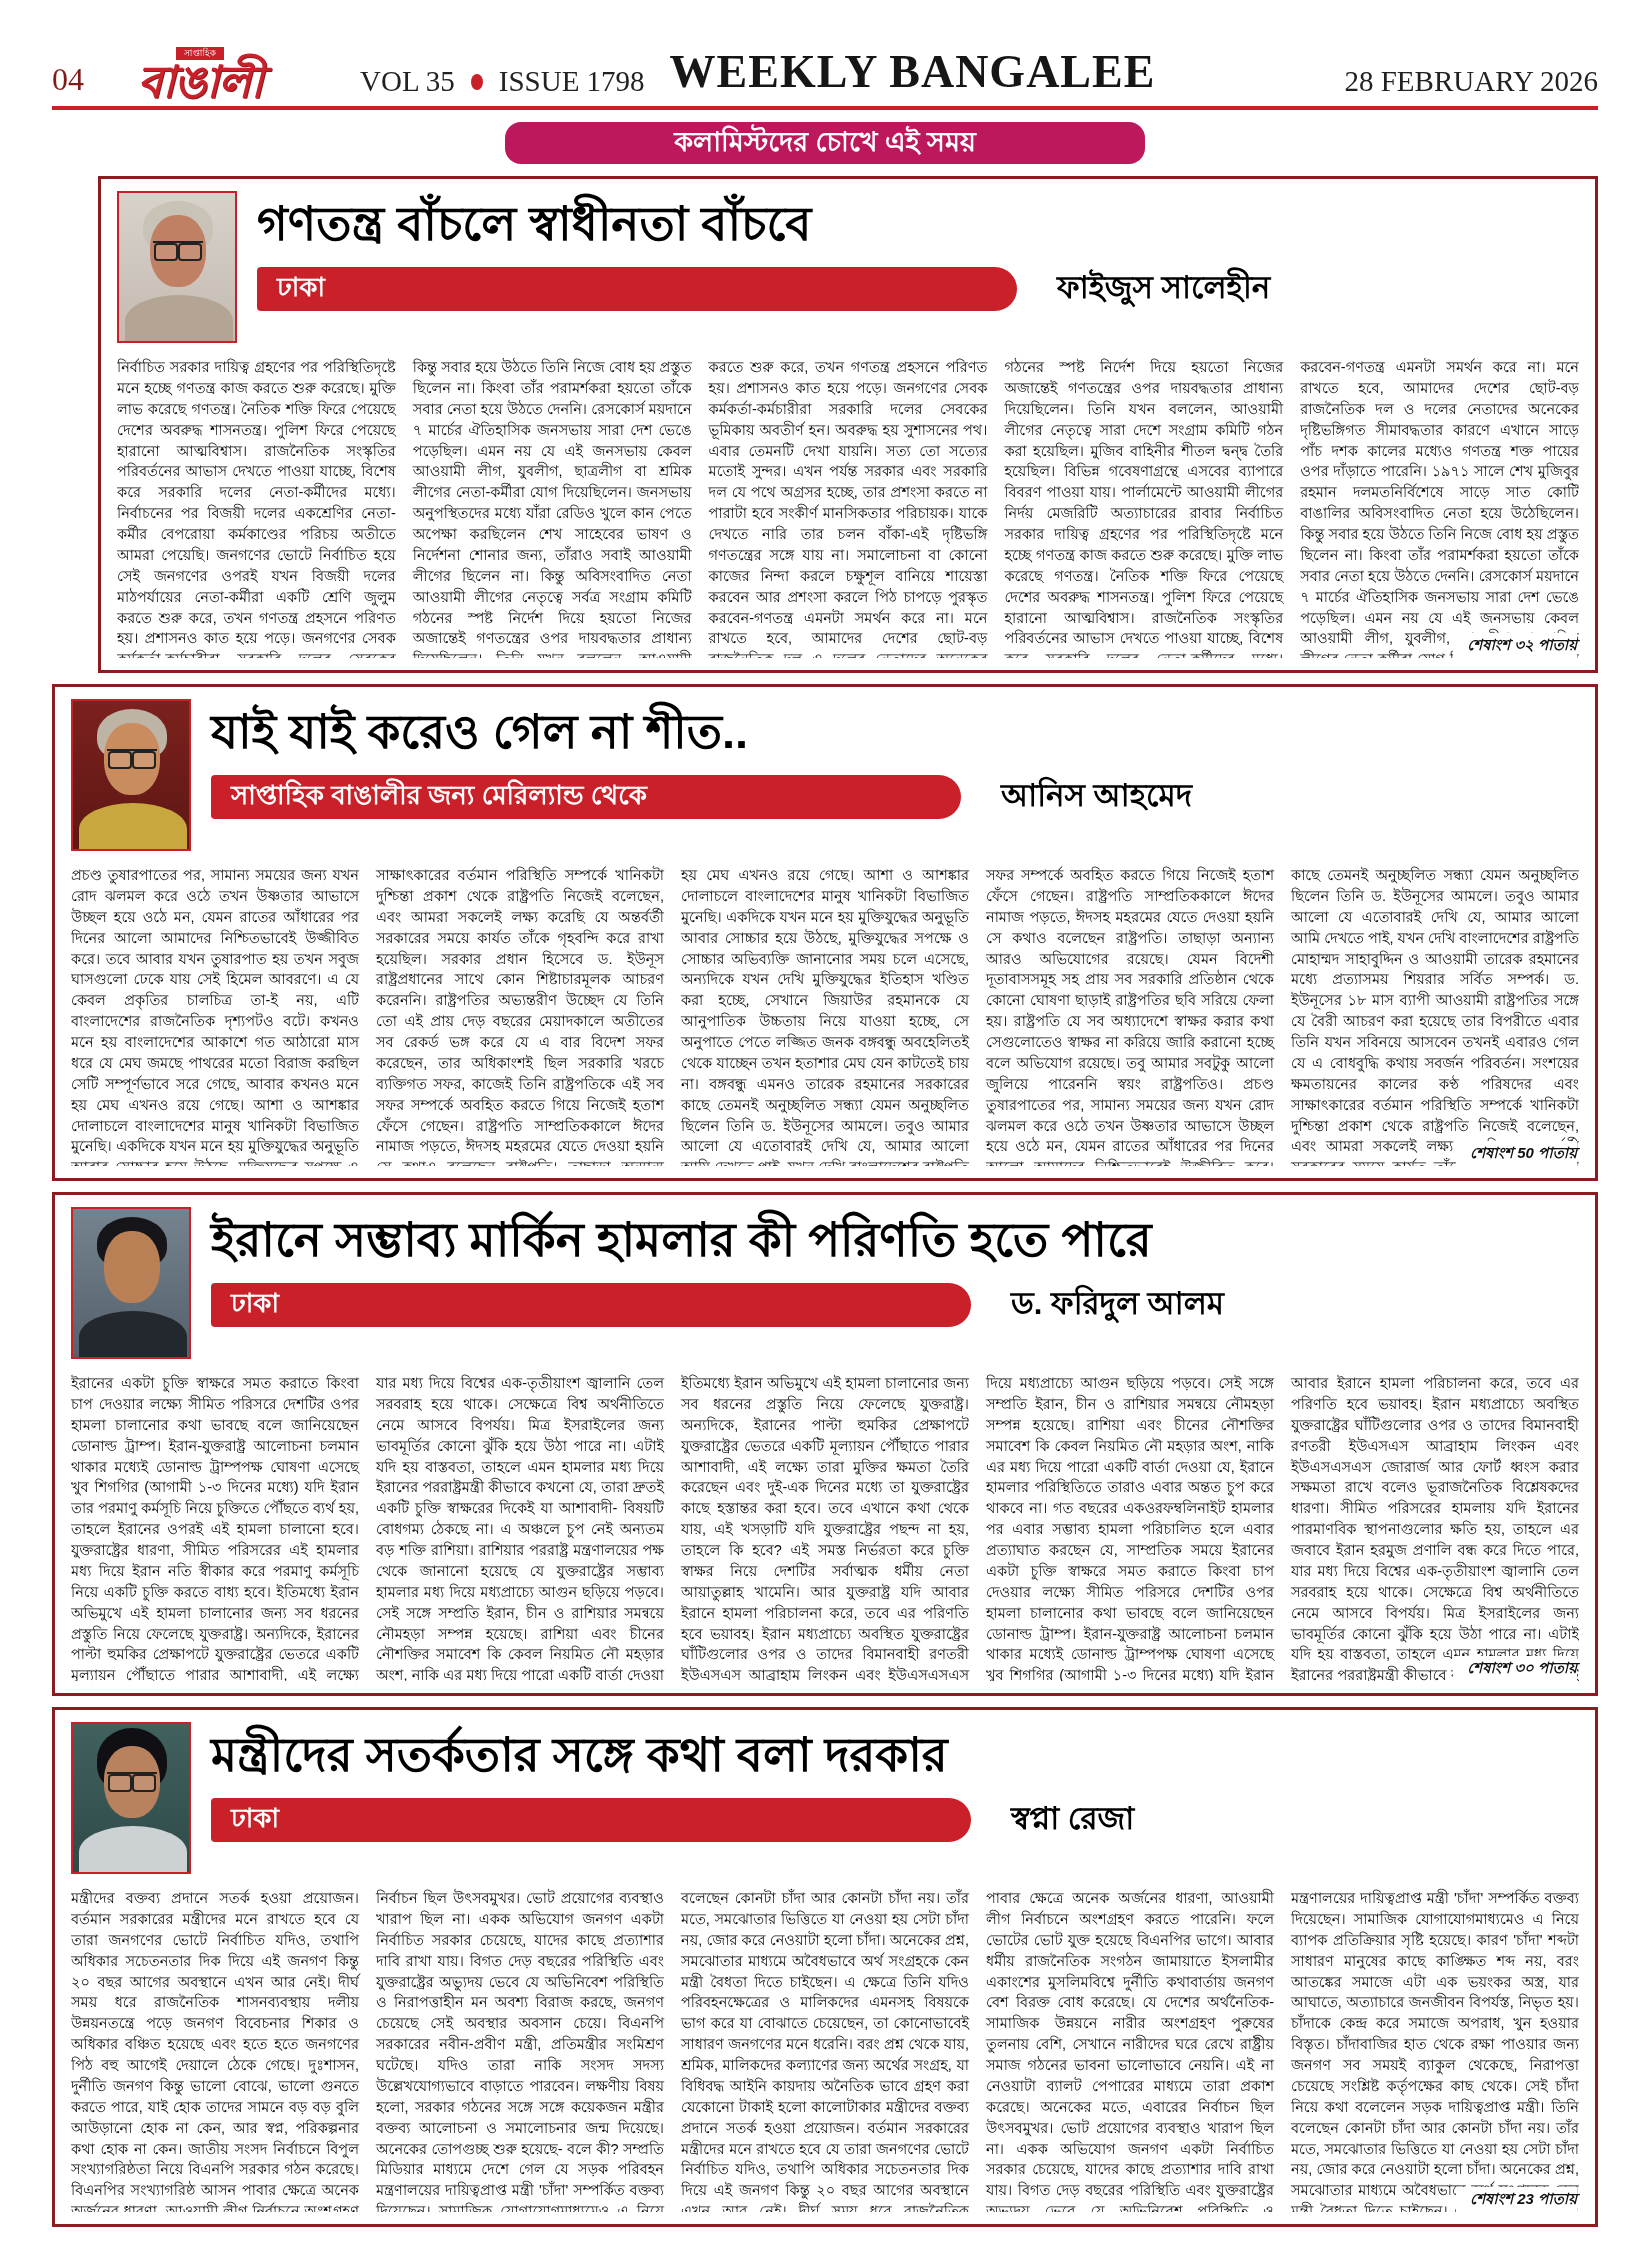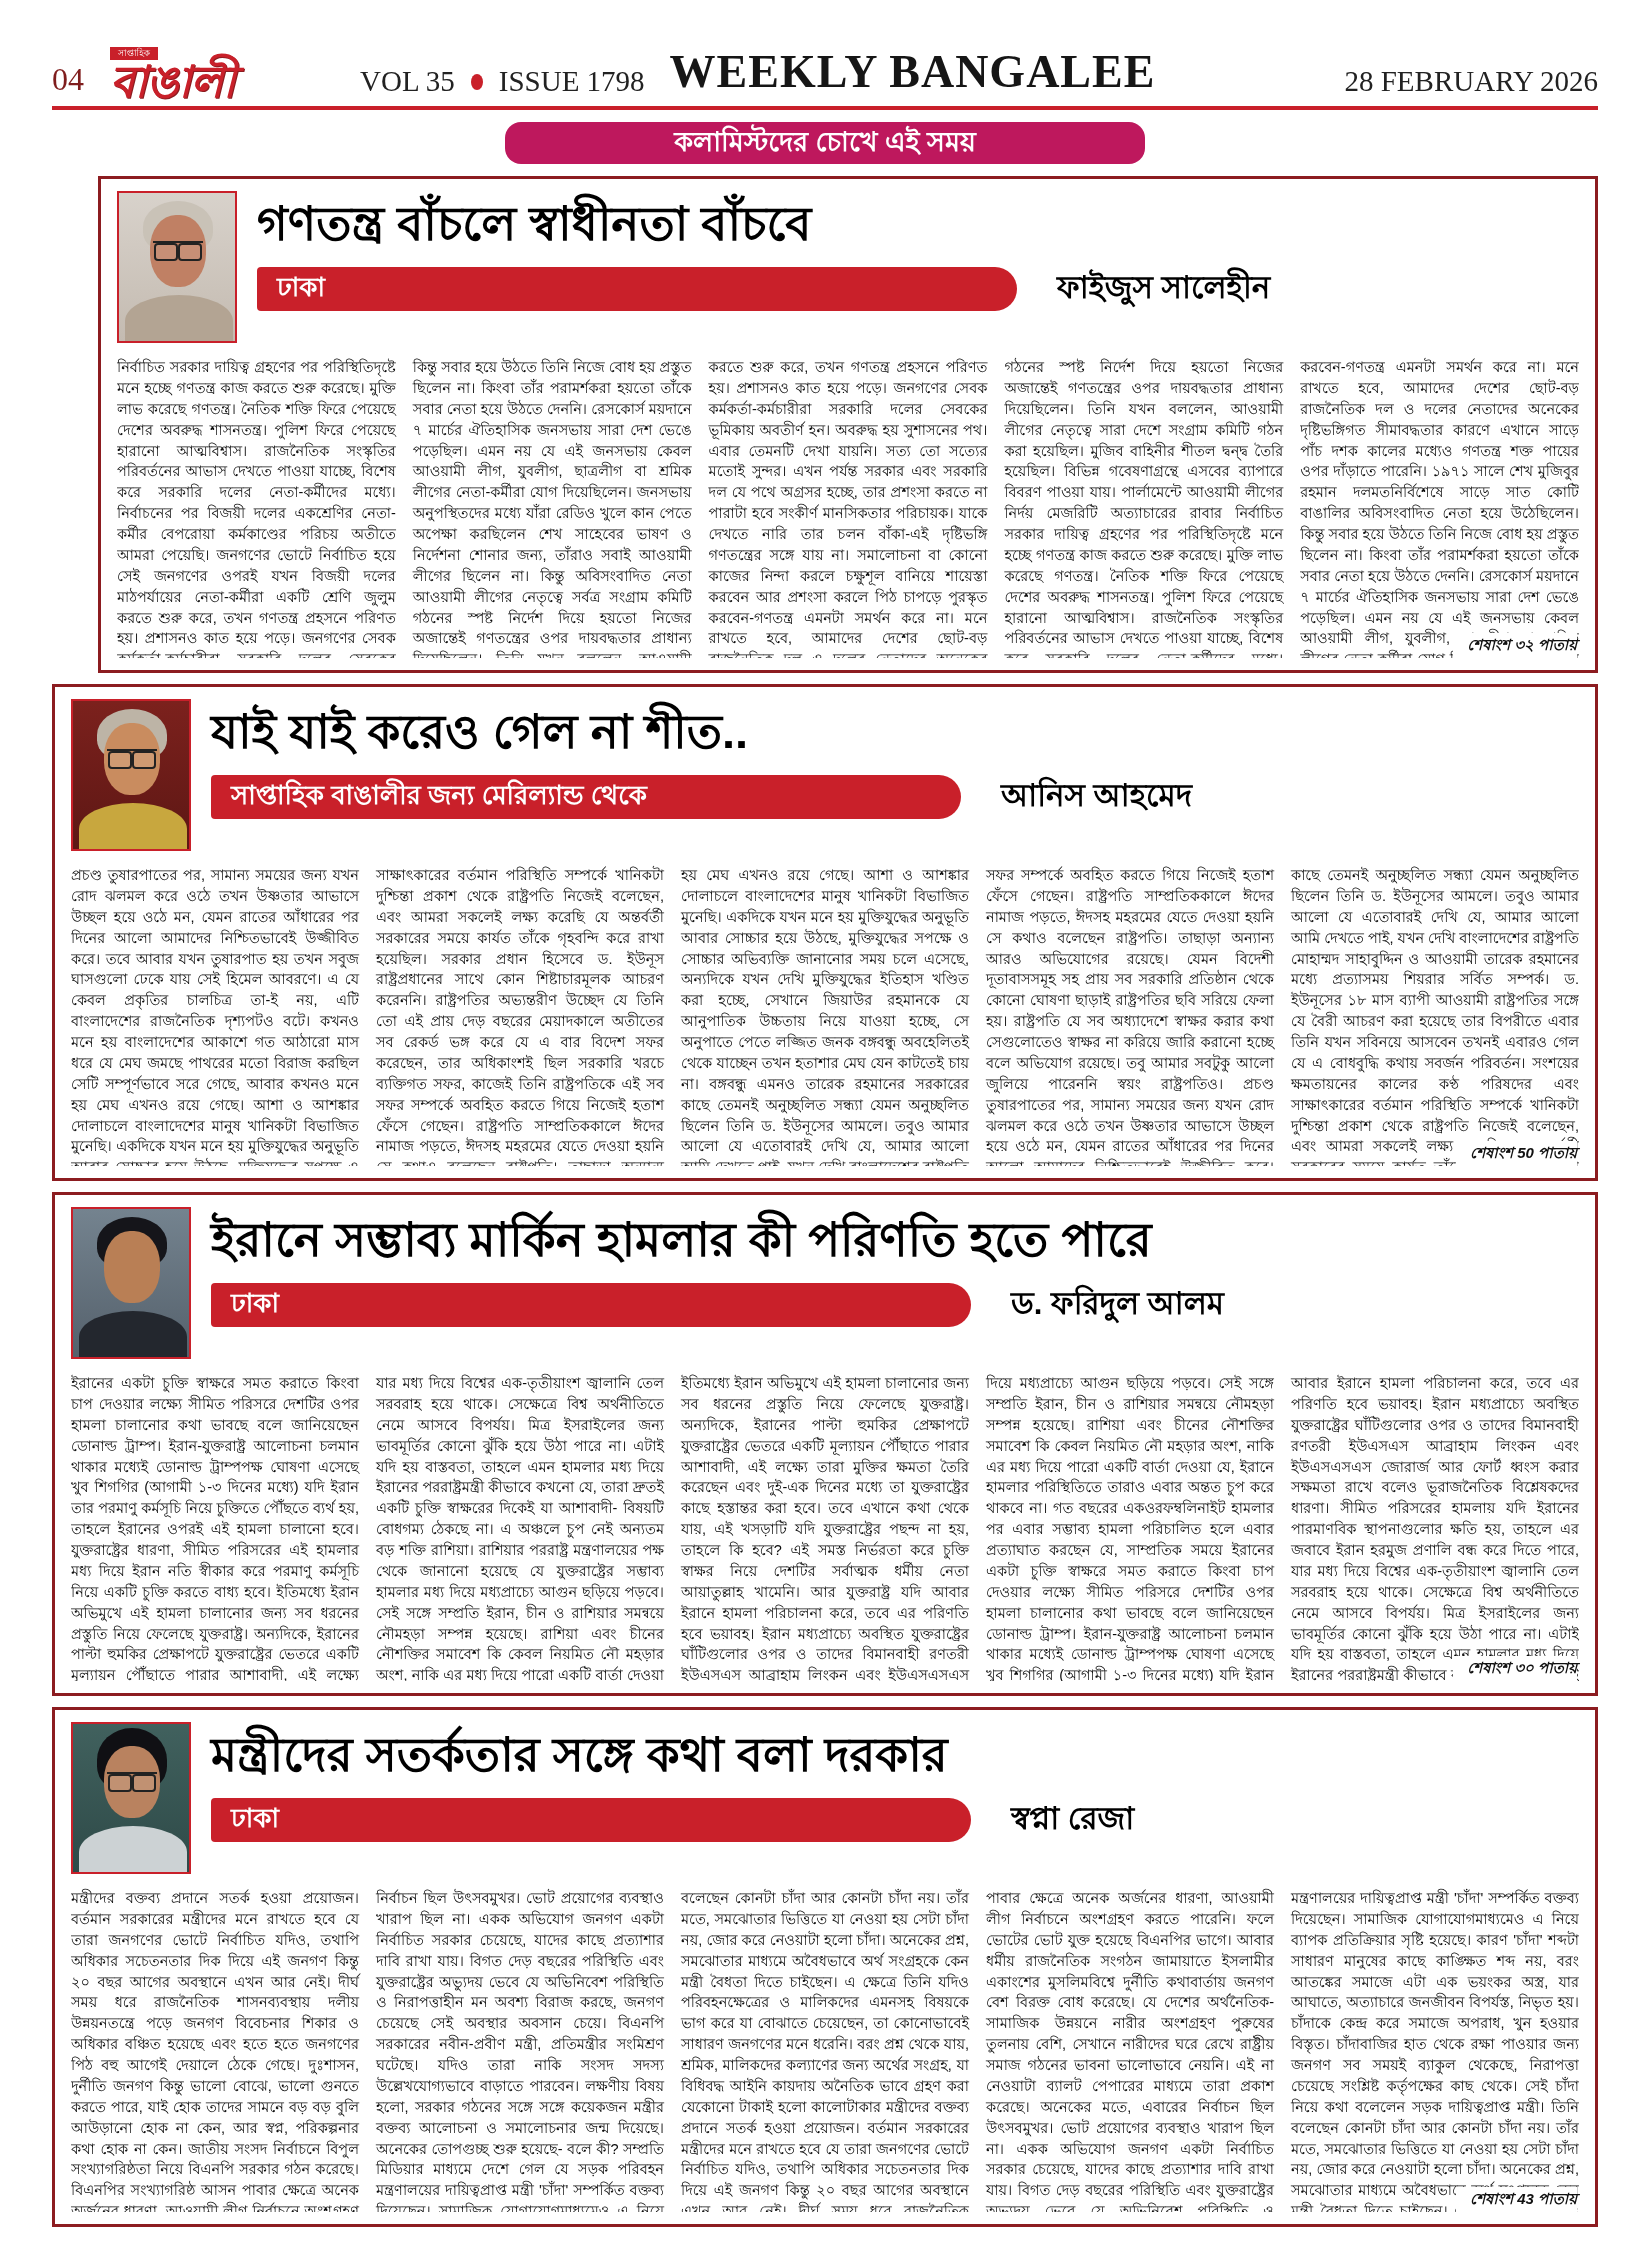--- a/index.html
+++ b/index.html
@@ -7,21 +7,21 @@
   .page {
     width:1650px; height:2250px; background:#ffffff;
     margin:0 auto; position:relative;
     font-family:"Liberation Sans", sans-serif;
     color:#111; overflow:hidden;
     padding:34px 52px 0 52px;
   }
   
   .hdr { display:flex; align-items:flex-end; height:64px; }
   .pgnum { font-family:"Liberation Serif", serif; font-size:32px; color:#7f1d1d; margin-right:26px; }
-  .logo { width:180px; margin-right:70px; position:relative; top:6px; }
+  .logo { width:180px; margin-right:70px; position:relative; top:6px;text-align:center; }
   .logo-top { display:inline-block; background:#c9202a; color:#fff; font-size:9px; padding:1px 8px; line-height:11px; }
   .logo-main { color:#c9202a; font-weight:bold; font-size:44px; line-height:44px; font-style:italic;
                text-shadow:1px 1px 0 #8c1c20; letter-spacing:-1px; }
   .volissue { font-family:"Liberation Serif", serif; font-size:29px; color:#222; display:flex; align-items:center; gap:16px; margin-right:25px; white-space:nowrap; }
   .reddot { width:12px; height:16px; background:#c9202a; border-radius:50%; display:inline-block; }
   .masthead { font-family:"Liberation Serif", serif; font-weight:bold; font-size:46px; letter-spacing:1px; color:#161616; white-space:nowrap; margin-right:auto; }
   .dateline { font-family:"Liberation Serif", serif; font-size:29px; color:#222; white-space:nowrap; }
   .hdr-rule { height:4px; background:#c9202a; margin-top:8px; }
   
   .banner {
@@ -179,17 +179,17 @@
           <div class="headline">মন্ত্রীদের সতর্কতার সঙ্গে কথা বলা দরকার</div>
           <div class="tagrow">
             <div class="tagbar tag-wide">
               <span>ঢাকা</span>
             </div>
             <span class="byline">স্বপ্না রেজা</span>
           </div>
         </div>
       </div>
       <div class="art-body">মন্ত্রীদের বক্তব্য প্রদানে সতর্ক হওয়া প্রয়োজন। বর্তমান সরকারের মন্ত্রীদের মনে রাখতে হবে যে তারা জনগণের ভোটে নির্বাচিত যদিও, তথাপি অধিকার সচেতনতার দিক দিয়ে এই জনগণ কিন্তু ২০ বছর আগের অবস্থানে এখন আর নেই। দীর্ঘ সময় ধরে রাজনৈতিক শাসনব্যবস্থায় দলীয় উন্নয়নতন্ত্রে পড়ে জনগণ বিবেচনার শিকার ও অধিকার বঞ্চিত হয়েছে এবং হতে হতে জনগণের পিঠ বহু আগেই দেয়ালে ঠেকে গেছে। দুঃশাসন, দুর্নীতি জনগণ কিন্তু ভালো বোঝে, ভালো গুনতে করতে পারে, যাই হোক তাদের সামনে বড় বড় বুলি আউড়ানো হোক না কেন, আর স্বপ্ন, পরিকল্পনার কথা হোক না কেন। জাতীয় সংসদ নির্বাচনে বিপুল সংখ্যাগরিষ্ঠতা নিয়ে বিএনপি সরকার গঠন করেছে। বিএনপির সংখ্যাগরিষ্ঠ আসন পাবার ক্ষেত্রে অনেক অর্জনের ধারণা, আওয়ামী লীগ নির্বাচনে অংশগ্রহণ করতে পারেনি। ফলে ভোটের ভোট যুক্ত হয়েছে বিএনপির ভাগে। আবার ধর্মীয় রাজনৈতিক সংগঠন জামায়াতে ইসলামীর একাংশের মুসলিমবিশ্বে দুর্নীতি কথাবার্তায় জনগণ বেশ বিরক্ত বোধ করেছে। যে দেশের অর্থনৈতিক-সামাজিক উন্নয়নে নারীর অংশগ্রহণ পুরুষের তুলনায় বেশি, সেখানে নারীদের ঘরে রেখে রাষ্ট্রীয় সমাজ গঠনের ভাবনা ভালোভাবে নেয়নি। এই না নেওয়াটা ব্যালট পেপারের মাধ্যমে তারা প্রকাশ করেছে। অনেকের মতে, এবারের নির্বাচন ছিল উৎসবমুখর। ভোট প্রয়োগের ব্যবস্থাও খারাপ ছিল না। একক অভিযোগ জনগণ একটা নির্বাচিত সরকার চেয়েছে, যাদের কাছে প্রত্যাশার দাবি রাখা যায়। বিগত দেড় বছরের পরিস্থিতি এবং যুক্তরাষ্ট্রের অভ্যুদয় ভেবে যে অভিনিবেশ পরিস্থিতি ও নিরাপত্তাহীন মন অবশ্য বিরাজ করছে, জনগণ চেয়েছে সেই অবস্থার অবসান চেয়ে। বিএনপি সরকারের নবীন-প্রবীণ মন্ত্রী, প্রতিমন্ত্রীর সংমিশ্রণ ঘটেছে। যদিও তারা নাকি সংসদ সদস্য উল্লেখযোগ্যভাবে বাড়াতে পারবেন। লক্ষণীয় বিষয় হলো, সরকার গঠনের সঙ্গে সঙ্গে কয়েকজন মন্ত্রীর বক্তব্য আলোচনা ও সমালোচনার জন্ম দিয়েছে। অনেকের তোপগুচ্ছ শুরু হয়েছে- বলে কী? সম্প্রতি মিডিয়ার মাধ্যমে দেশে গেল যে সড়ক পরিবহন মন্ত্রণালয়ের দায়িত্বপ্রাপ্ত মন্ত্রী 'চাঁদা' সম্পর্কিত বক্তব্য দিয়েছেন। সামাজিক যোগাযোগমাধ্যমেও এ নিয়ে ব্যাপক প্রতিক্রিয়ার সৃষ্টি হয়েছে। কারণ 'চাঁদা' শব্দটা সাধারণ মানুষের কাছে কাঙ্ক্ষিত শব্দ নয়, বরং আতঙ্কের সমাজে এটা এক ভয়ংকর অস্ত্র, যার আঘাতে, অত্যাচারে জনজীবন বিপর্যস্ত, নিভৃত হয়। চাঁদাকে কেন্দ্র করে সমাজে অপরাধ, খুন হওয়ার বিস্তৃত। চাঁদাবাজির হাত থেকে রক্ষা পাওয়ার জন্য জনগণ সব সময়ই ব্যাকুল থেকেছে, নিরাপত্তা চেয়েছে সংশ্লিষ্ট কর্তৃপক্ষের কাছ থেকে। সেই চাঁদা নিয়ে কথা বলেলেন সড়ক দায়িত্বপ্রাপ্ত মন্ত্রী। তিনি বলেছেন কোনটা চাঁদা আর কোনটা চাঁদা নয়। তাঁর মতে, সমঝোতার ভিত্তিতে যা নেওয়া হয় সেটা চাঁদা নয়, জোর করে নেওয়াটা হলো চাঁদা। অনেকের প্রশ্ন, সমঝোতার মাধ্যমে অবৈধভাবে অর্থ সংগ্রহকে কেন মন্ত্রী বৈধতা দিতে চাইছেন। এ ক্ষেত্রে তিনি যদিও পরিবহনক্ষেত্রের ও মালিকদের এমনসহ বিষয়কে ভাগ করে যা বোঝাতে চেয়েছেন, তা কোনোভাবেই সাধারণ জনগণের মনে ধরেনি। বরং প্রশ্ন থেকে যায়, শ্রমিক, মালিকদের কল্যাণের জন্য অর্থের সংগ্রহ, যা বিধিবদ্ধ আইনি কায়দায় অনৈতিক ভাবে গ্রহণ করা যেকোনো টাকাই হলো কালোটাকার মন্ত্রীদের বক্তব্য প্রদানে সতর্ক হওয়া প্রয়োজন। বর্তমান সরকারের মন্ত্রীদের মনে রাখতে হবে যে তারা জনগণের ভোটে নির্বাচিত যদিও, তথাপি অধিকার সচেতনতার দিক দিয়ে এই জনগণ কিন্তু ২০ বছর আগের অবস্থানে এখন আর নেই। দীর্ঘ সময় ধরে রাজনৈতিক শাসনব্যবস্থায় দলীয় উন্নয়নতন্ত্রে পড়ে জনগণ বিবেচনার শিকার ও অধিকার বঞ্চিত হয়েছে এবং হতে হতে জনগণের পিঠ বহু আগেই দেয়ালে ঠেকে গেছে। দুঃশাসন, দুর্নীতি জনগণ কিন্তু ভালো বোঝে, ভালো গুনতে করতে পারে, যাই হোক তাদের সামনে বড় বড় বুলি আউড়ানো হোক না কেন, আর স্বপ্ন, পরিকল্পনার কথা হোক না কেন। জাতীয় সংসদ নির্বাচনে বিপুল সংখ্যাগরিষ্ঠতা নিয়ে বিএনপি সরকার গঠন করেছে। বিএনপির সংখ্যাগরিষ্ঠ আসন পাবার ক্ষেত্রে অনেক অর্জনের ধারণা, আওয়ামী লীগ নির্বাচনে অংশগ্রহণ করতে পারেনি। ফলে ভোটের ভোট যুক্ত হয়েছে বিএনপির ভাগে। আবার ধর্মীয় রাজনৈতিক সংগঠন জামায়াতে ইসলামীর একাংশের মুসলিমবিশ্বে দুর্নীতি কথাবার্তায় জনগণ বেশ বিরক্ত বোধ করেছে। যে দেশের অর্থনৈতিক-সামাজিক উন্নয়নে নারীর অংশগ্রহণ পুরুষের তুলনায় বেশি, সেখানে নারীদের ঘরে রেখে রাষ্ট্রীয় সমাজ গঠনের ভাবনা ভালোভাবে নেয়নি। এই না নেওয়াটা ব্যালট পেপারের মাধ্যমে তারা প্রকাশ করেছে। অনেকের মতে, এবারের নির্বাচন ছিল উৎসবমুখর। ভোট প্রয়োগের ব্যবস্থাও খারাপ ছিল না। একক অভিযোগ জনগণ একটা নির্বাচিত সরকার চেয়েছে, যাদের কাছে প্রত্যাশার দাবি রাখা যায়। বিগত দেড় বছরের পরিস্থিতি এবং যুক্তরাষ্ট্রের অভ্যুদয় ভেবে যে অভিনিবেশ পরিস্থিতি ও নিরাপত্তাহীন মন অবশ্য বিরাজ করছে, জনগণ চেয়েছে সেই অবস্থার অবসান চেয়ে। বিএনপি সরকারের নবীন-প্রবীণ মন্ত্রী, প্রতিমন্ত্রীর সংমিশ্রণ ঘটেছে। যদিও তারা নাকি সংসদ সদস্য উল্লেখযোগ্যভাবে বাড়াতে পারবেন। লক্ষণীয় বিষয় হলো, সরকার গঠনের সঙ্গে সঙ্গে কয়েকজন মন্ত্রীর বক্তব্য আলোচনা ও সমালোচনার জন্ম দিয়েছে। অনেকের তোপগুচ্ছ শুরু হয়েছে- বলে কী? সম্প্রতি মিডিয়ার মাধ্যমে দেশে গেল যে সড়ক পরিবহন মন্ত্রণালয়ের দায়িত্বপ্রাপ্ত মন্ত্রী 'চাঁদা' সম্পর্কিত বক্তব্য দিয়েছেন। সামাজিক যোগাযোগমাধ্যমেও এ নিয়ে ব্যাপক প্রতিক্রিয়ার সৃষ্টি হয়েছে। কারণ 'চাঁদা' শব্দটা সাধারণ মানুষের কাছে কাঙ্ক্ষিত শব্দ নয়, বরং আতঙ্কের সমাজে এটা এক ভয়ংকর অস্ত্র, যার আঘাতে, অত্যাচারে জনজীবন বিপর্যস্ত, নিভৃত হয়। চাঁদাকে কেন্দ্র করে সমাজে অপরাধ, খুন হওয়ার বিস্তৃত। চাঁদাবাজির হাত থেকে রক্ষা পাওয়ার জন্য জনগণ সব সময়ই ব্যাকুল থেকেছে, নিরাপত্তা চেয়েছে সংশ্লিষ্ট কর্তৃপক্ষের কাছ থেকে। সেই চাঁদা নিয়ে কথা বলেলেন সড়ক দায়িত্বপ্রাপ্ত মন্ত্রী। তিনি বলেছেন কোনটা চাঁদা আর কোনটা চাঁদা নয়। তাঁর মতে, সমঝোতার ভিত্তিতে যা নেওয়া হয় সেটা চাঁদা নয়, জোর করে নেওয়াটা হলো চাঁদা। অনেকের প্রশ্ন, সমঝোতার মাধ্যমে অবৈধভাবে অর্থ সংগ্রহকে কেন মন্ত্রী বৈধতা দিতে চাইছেন। এ ক্ষেত্রে তিনি যদিও পরিবহনক্ষেত্রের ও মালিকদের এমনসহ বিষয়কে ভাগ করে যা বোঝাতে চেয়েছেন, তা কোনোভাবেই সাধারণ জনগণের মনে ধরেনি। বরং প্রশ্ন থেকে যায়, শ্রমিক, মালিকদের কল্যাণের জন্য অর্থের সংগ্রহ, যা বিধিবদ্ধ আইনি কায়দায় অনৈতিক ভাবে গ্রহণ করা যেকোনো টাকাই হলো কালোটাকার </div>
-      <span class="contnote">শেষাংশ 43 পাতায়</span>
+      <span class="contnote">শেষাংশ 23 পাতায়</span>
     </div>
 
   </div>
 </div>
 
 </body></html>

